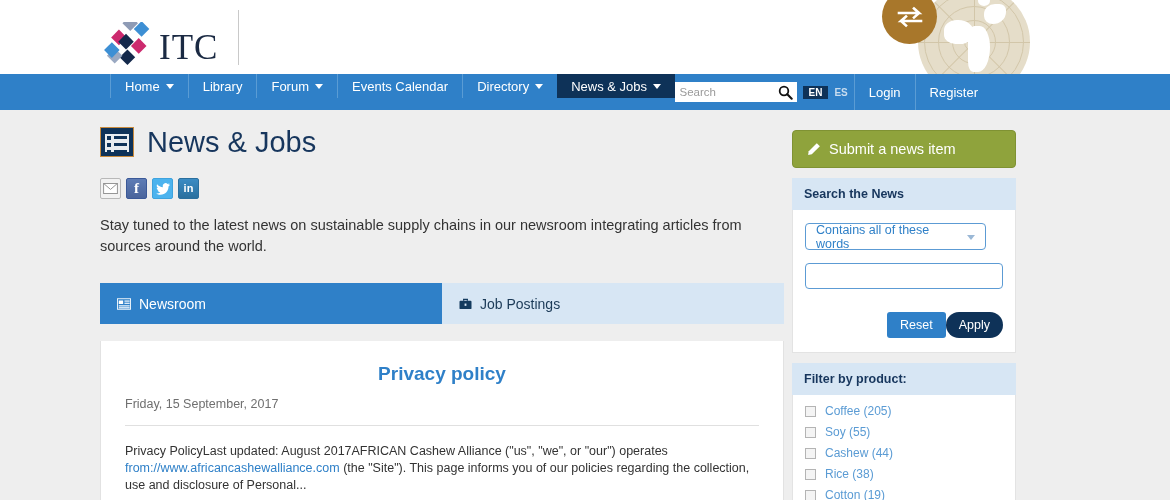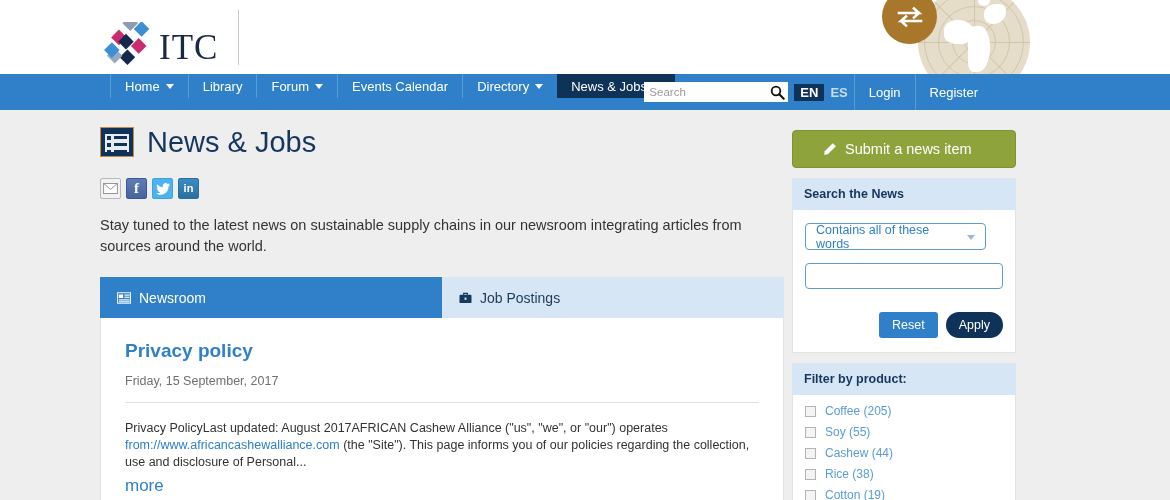--- a/index.html
+++ b/index.html
@@ -126,21 +126,21 @@
     border-right: 4px solid transparent;
     border-top: 5px solid #ffffff;
   }
   .nav-right {
     position: absolute;
     right: 178px; top: 0;
     display: flex; align-items: center; height: 36px;
   }
   .search-box {
     position: relative;
-    width: 144px; height: 20px;
+    width: 122px; height: 20px;
     background: #ffffff;
     display: flex; align-items: center;
   }
   .search-input {
     border: none; outline: none;
     width: 98px; height: 18px;
     font-size: 11.5px;
     color: #333;
     padding-left: 5px;
     background: transparent;
@@ -148,21 +148,21 @@
   }
   .search-input::placeholder { color: #9a9a9a; }
   .search-icon-btn {
     position: absolute; right: 2px; top: 1px;
     width: 18px; height: 18px;
     display: flex; align-items: center; justify-content: center;
     cursor: pointer;
   }
   .lang-group { display: flex; margin-left: 6px; }
   .lang-btn {
-    font-size: 13px;
+    font-size: 10px;
     color: #ffffff;
     padding: 1px 6px;
     cursor: pointer;
     font-weight: bold;
   }
   .lang-btn.active { background: #0e3258; }
   .lang-btn.inactive { color: #c8dcef; }
   .nav-link {
     color: #ffffff;
     font-size: 13px;
@@ -240,22 +240,22 @@
     margin-top: 16px;
     font-size: 14.5px;
     color: #333333;
     line-height: 21px;
     width: 690px;
   }
 
   
   .tabs {
     display: flex;
-    margin-top: 20px;
-    height: 41px;
+    margin-top: 26px;
+    height: 58px;
   }
   .tab {
     display: flex; align-items: center;
     font-size: 14px;
     padding: 0 17px;
     cursor: pointer;
     height: 41px;
   }
   .tab.active { background: #2f80c8; color: #ffffff; width: 342px; }
   .tab.inactive { background: #d7e6f4; color: #1b3a57; flex: 1; }
@@ -266,20 +266,21 @@
     border: 1px solid #e2e2e2;
     border-top: none;
     min-height: 215px;
     padding: 22px 24px 0 24px;
   }
   .art-title {
     font-size: 19px;
     color: #2f80c8;
     font-weight: bold;
     margin: 0;
+    text-align: center;
   }
   .art-date {
     font-size: 12.5px;
     color: #6f6f6f;
     margin-top: 12px;
   }
   .art-rule {
     border-top: 1px solid #e0e0e0;
     margin-top: 14px;
   }
@@ -306,21 +307,21 @@
     width: 224px;
     padding-top: 20px;
   }
   .submit-btn {
     background: #8fa33c;
     color: #ffffff;
     font-size: 14.5px;
     height: 38px;
     border-radius: 4px;
     display: flex; align-items: center;
-    padding-left: 29px;
+    padding-left: 13px;
     cursor: pointer;
     border: 1px solid #7f9233;
   }
   .pencil { margin-right: 8px; display: flex; }
   .box { margin-top: 10px; }
   .box-head {
     background: #d7e6f4;
     color: #17365d;
     font-size: 12.5px;
     font-weight: bold;
@@ -360,21 +361,21 @@
     background: #ffffff;
   }
   .text-field input {
     border: none; outline: none; background: transparent;
     width: 100%; height: 100%;
     padding: 0 8px;
     font-size: 12.5px;
     font-family: "Liberation Sans", sans-serif;
   }
   .btn-row {
-    display: flex; justify-content: flex-end; gap: 8px;
+    display: flex; justify-content: flex-end; 
     margin-top: 23px;
   }
   .btn {
     font-size: 12.5px;
     color: #ffffff;
     padding: 6px 13px;
     border-radius: 3px;
     cursor: pointer;
     border: none;
     font-family: "Liberation Sans", sans-serif;

